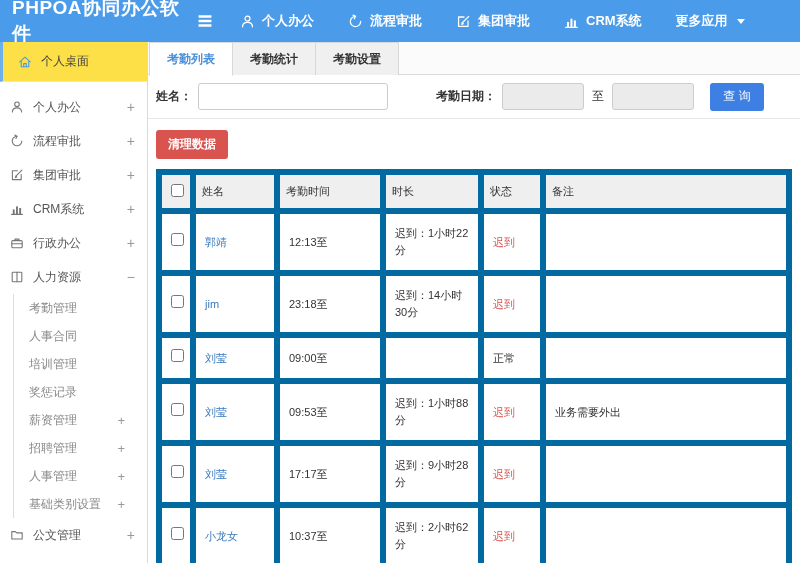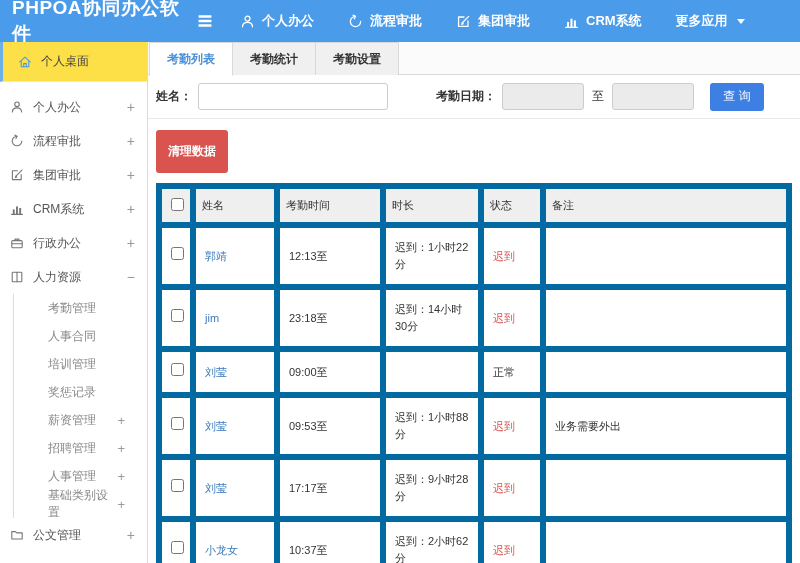--- a/index.html
+++ b/index.html
@@ -27,21 +27,21 @@
   .side-item { height:34px; display:flex; align-items:center; padding:0 12px 0 10px;
       font-size:12px; color:#555; cursor:pointer; }
   .side-item .icon { width:15px; display:flex; color:#777; }
   .side-item .icon svg { width:14px; height:14px; stroke:currentColor; fill:none; stroke-width:1.1;
       stroke-linecap:round; stroke-linejoin:round; display:block; }
   .side-item .lbl { flex:1; margin-left:8px; }
   .side-item .expand { color:#999; font-size:14px; }
   .side-item.active { height:40px; background:#fde047; border-left:3px solid #6db0e8;
       border-bottom:1px solid #e7e7e7; padding-left:15px; color:#444; margin-bottom:8px; }
   .side-item.active .icon { color:#4a9be9; }
-  .sub-list { margin-left:13px; border-left:1px solid #ddd;padding-left:19px; }
+  .sub-list { margin-left:13px; border-left:1px solid #ddd; }
   .sub-item { height:28px; display:flex; align-items:center; padding:0 22px 0 15px;
       font-size:12px; color:#888; cursor:pointer; }
   .sub-item .lbl { flex:1; }
   .sub-item .expand { color:#999; font-size:13px; }
 
   
   .tabbar { height:33px; display:flex; background:#fbfbfb;
       border-bottom:1px solid #d9d9d9; padding-left:1px; }
   .tab { height:33px; line-height:32px; padding:0 17px; font-size:12px; font-weight:bold;
       background:#f0f0f0; color:#333; border:1px solid #d9d9d9; border-bottom:none;
@@ -55,21 +55,21 @@
   .inp { height:27px; border:1px solid #ccc; border-radius:3px; font-size:12px; padding:0 6px; }
   .inp.name { width:190px; }
   .inp.date { width:82px; background:#ebebeb; }
   .flabel.date-label { margin-left:48px; }
   .to-label { font-size:12px; color:#333; margin:0 8px; }
   .btn-query { margin-left:16px; width:54px; height:28px; background:#3d7fe3; color:#fff;
       border:none; border-radius:3px; font-size:12px; font-weight:normal; cursor:pointer; }
 
   
   .actions { padding:11px 8px 10px 8px; display:flex; gap:9px; }
-  .btn { height:43px; padding:0 12px; border:none; border-radius:3px; color:#fff;
+  .btn { height:29px; padding:0 12px; border:none; border-radius:3px; color:#fff;
       font-size:12px; font-weight:bold; cursor:pointer; }
   .btn-clean { background:#d9534f; }
   .btn-export { background:#5bc0de; }
 
   
   .tbl-wrap { padding:0 8px; }
   table { width:100%; border-collapse:collapse; table-layout:fixed; font-size:11px; }
   th, td { border:6px solid #0369a1; text-align:left; vertical-align:middle; }
   th { background:#efefef; color:#333; font-weight:normal; padding:9px 6px; }
   td { padding:11px 9px; color:#333; line-height:1.55; background:#fff;margin-left:28px; }

